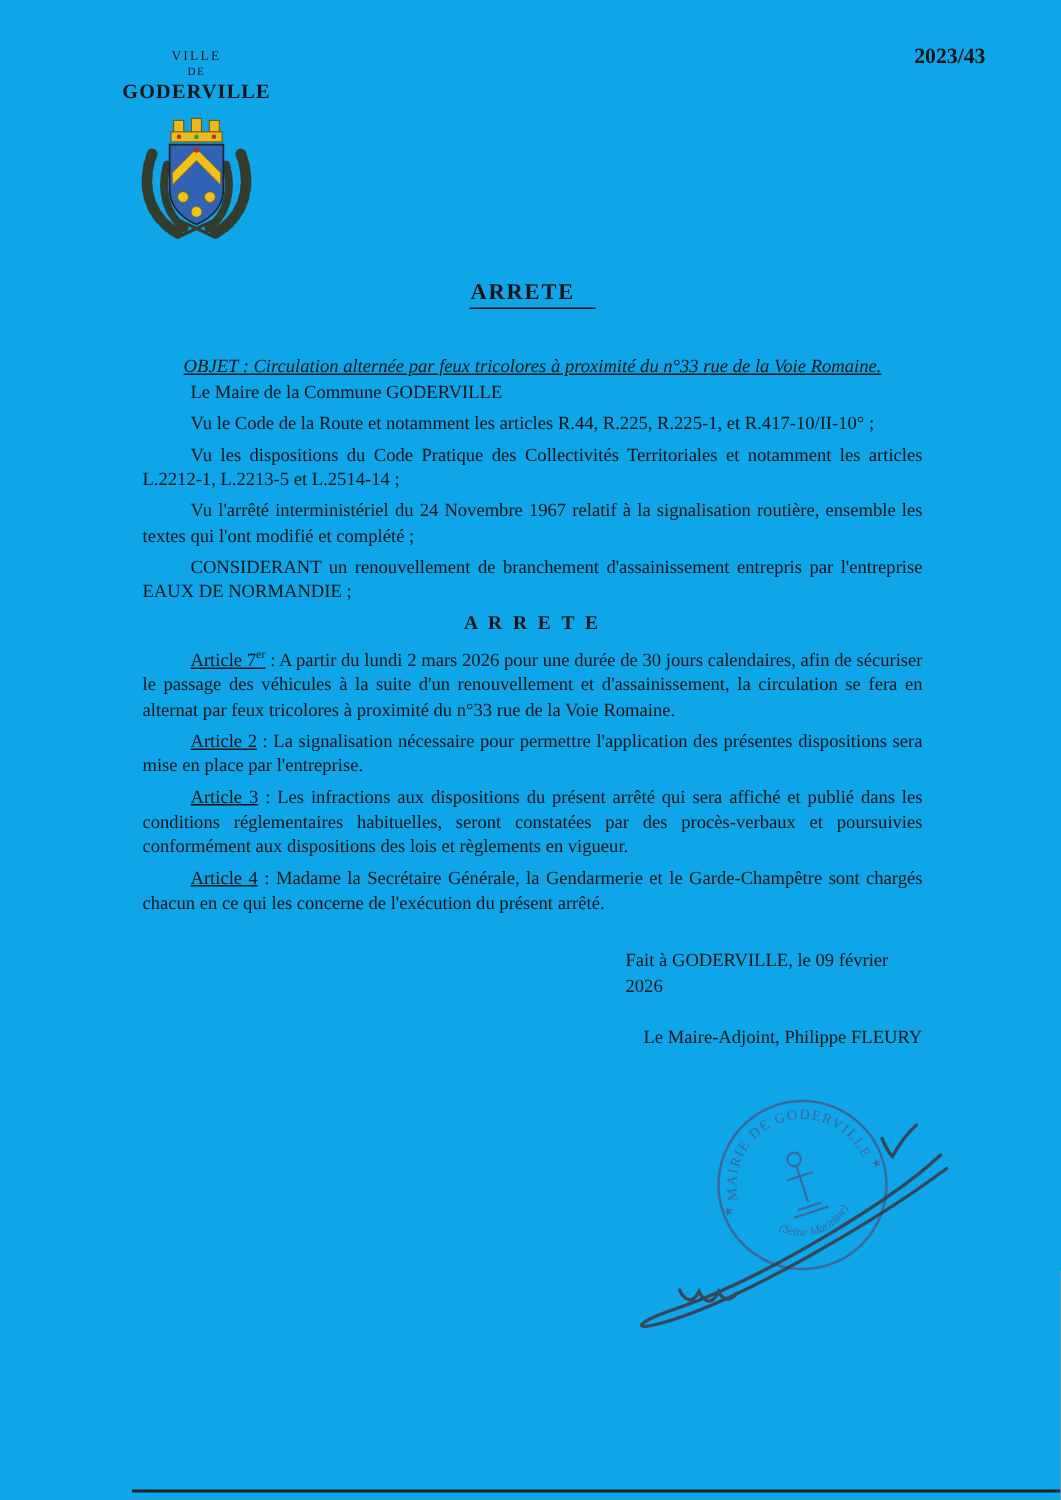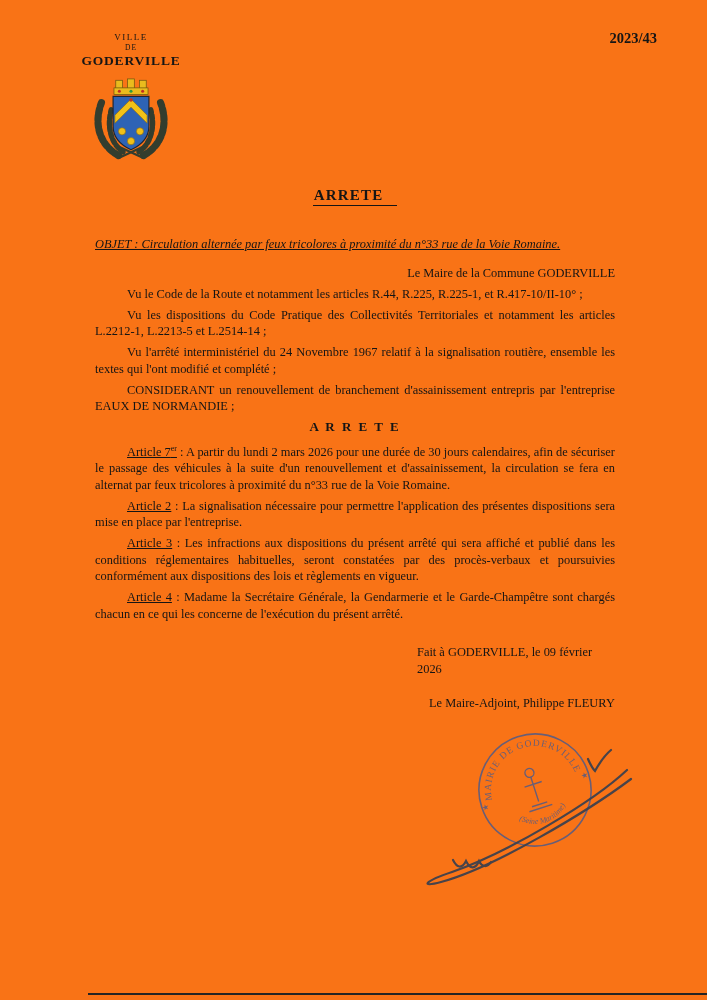--- a/index.html
+++ b/index.html
@@ -1,20 +1,20 @@
 <!DOCTYPE html>
 <html><head>
 <meta charset="utf-8">
 <style>
   html,body { margin:0; padding:0; background:#9a9a9a; }
   .page {
     position:relative;
     width:707px; height:1000px;
     margin:0 auto;
-    background:#f97316;
+    background:#0ea5e9;
     overflow:hidden;
     font-family:"Liberation Serif", serif;
     color:#151515;
   }
 
   
   .commune { position:absolute; left:66px; top:32px; width:130px; text-align:center; }
   .commune-ville { font-size:9px; letter-spacing:1.5px; }
   .commune-de { font-size:7.5px; letter-spacing:1px; margin-top:1px; }
   .commune-name { font-size:13.5px; font-weight:bold; letter-spacing:0.8px; margin-top:1px; }
@@ -24,25 +24,25 @@
   .page-ref { position:absolute; top:30px; right:50px; font-size:14.5px; font-weight:bold; }
 
   
   .content { position:absolute; left:95px; top:0; width:520px; }
 
   .title { margin-top:186px; text-align:center; font-size:15px; font-weight:bold;
            letter-spacing:1.2px; line-height:18px; }
   .title .u-ext { border-bottom:1.6px solid #151515; padding:0 14px 2px 1px; }
 
   .objet { margin-top:32px; margin-bottom:0; font-size:12.4px; font-style:italic;
-           text-decoration:underline; line-height:16.5px; }
+           text-decoration:underline; line-height:16.5px;text-align:center; }
 
   .para { font-size:12.4px; line-height:16.5px; text-align:justify;
           text-indent:32px; margin:0 0 4.5px 0; }
-  .para.no-justify { text-align:right;margin-top:12px; }
+  .para.no-justify { text-align:left; }
 
   .arrete-mid { text-align:center; font-weight:bold; font-size:13px;
                 letter-spacing:2px; margin:3px 0 8px 0; line-height:16.5px; }
 
   .art-label { text-decoration:underline; }
   sup { font-size:8px; line-height:0; }
 
   .closing { margin-top:22px; margin-left:322px; font-size:12.4px; line-height:16.5px; }
   .closing .fait { margin-bottom:18px; }
   .closing .signatory { margin-left:12px; }

